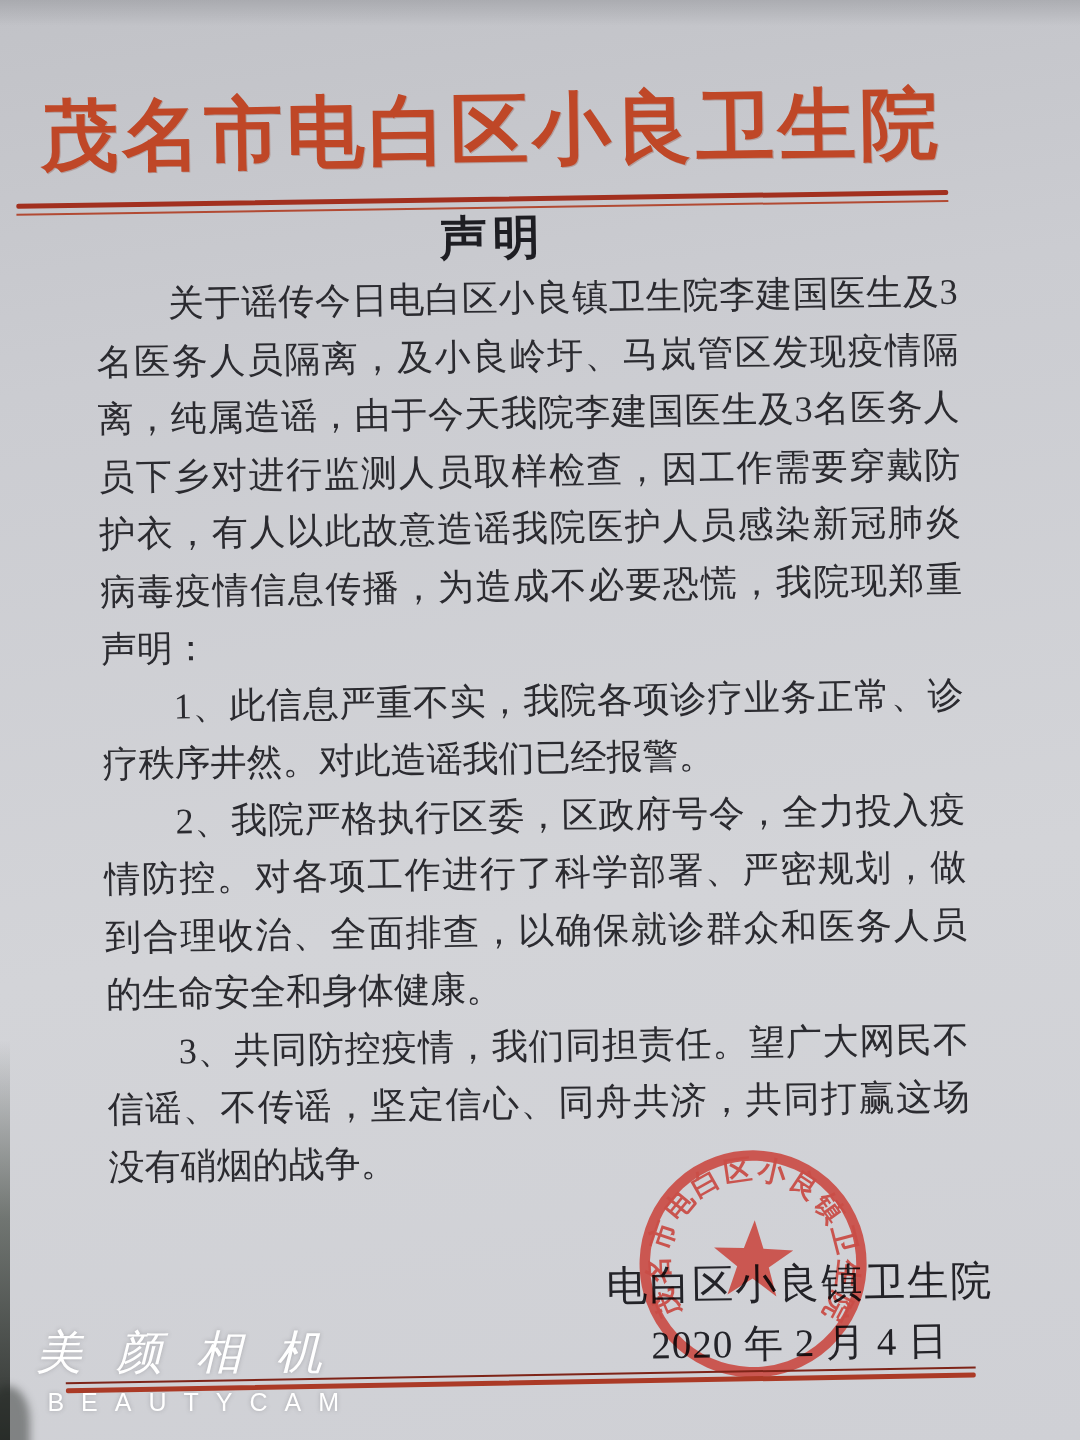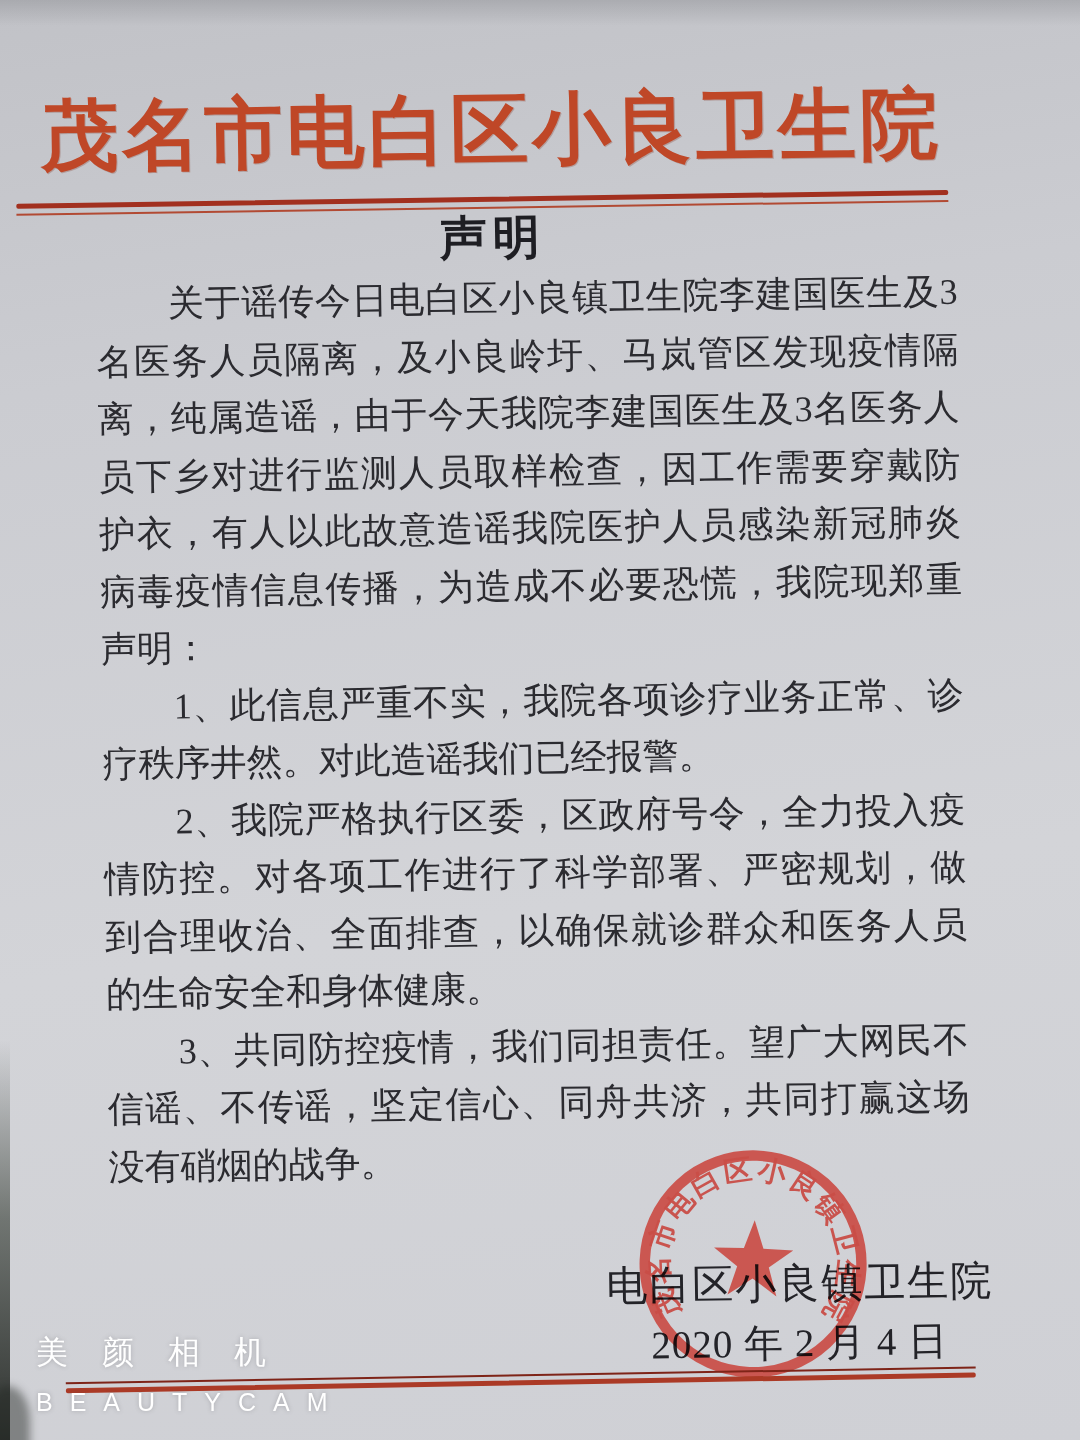--- a/index.html
+++ b/index.html
@@ -131,25 +131,26 @@
 
   .watermark {
     position: absolute;
     left: 36px; top: 1326px;
     z-index: 10;
     color: #ffffff;
     font-family: "Liberation Sans", "DejaVu Sans", sans-serif;
     text-shadow: 0 0 4px rgba(90,90,95,0.35);
   }
   .watermark-cn {
-    font-size: 32px;
+    font-size: 46px;
     font-weight: 300;
     letter-spacing: 34px;
     line-height: 52px;
     white-space: nowrap;
+    font-style: italic;
   }
   .watermark-en {
     margin-top: 10px;
     font-size: 25px;
     letter-spacing: 17px;
     white-space: nowrap;
     text-align: right;
   }
 </style>
 </head>

